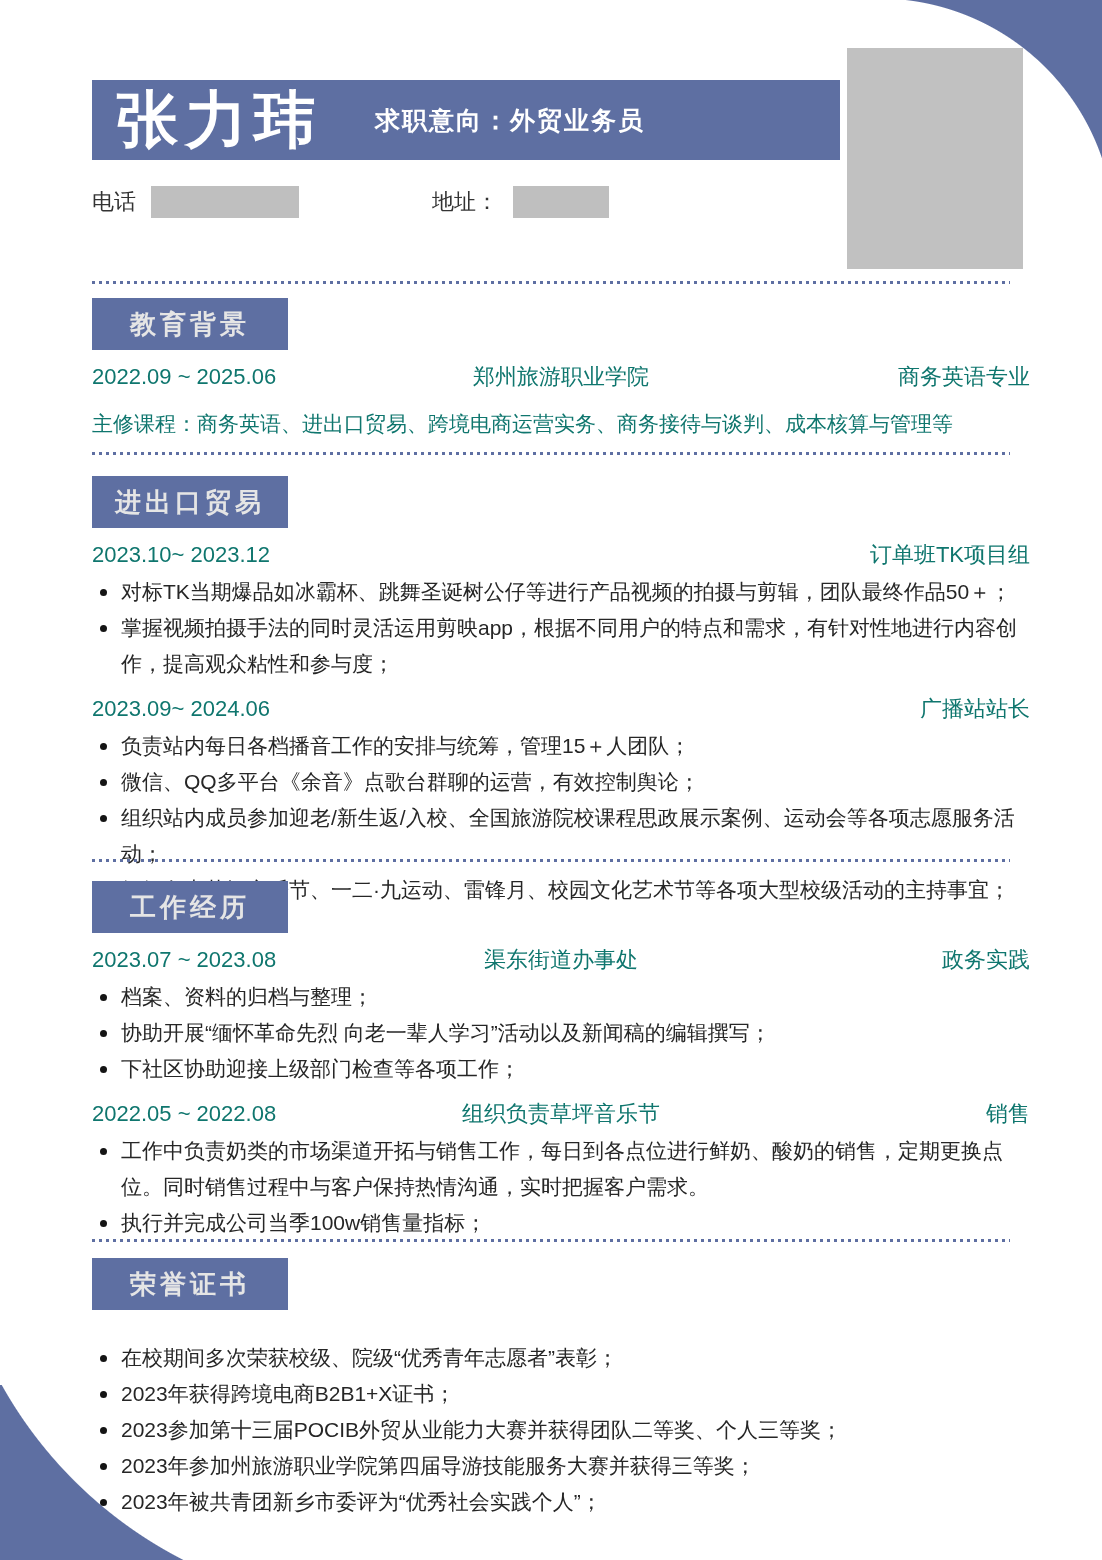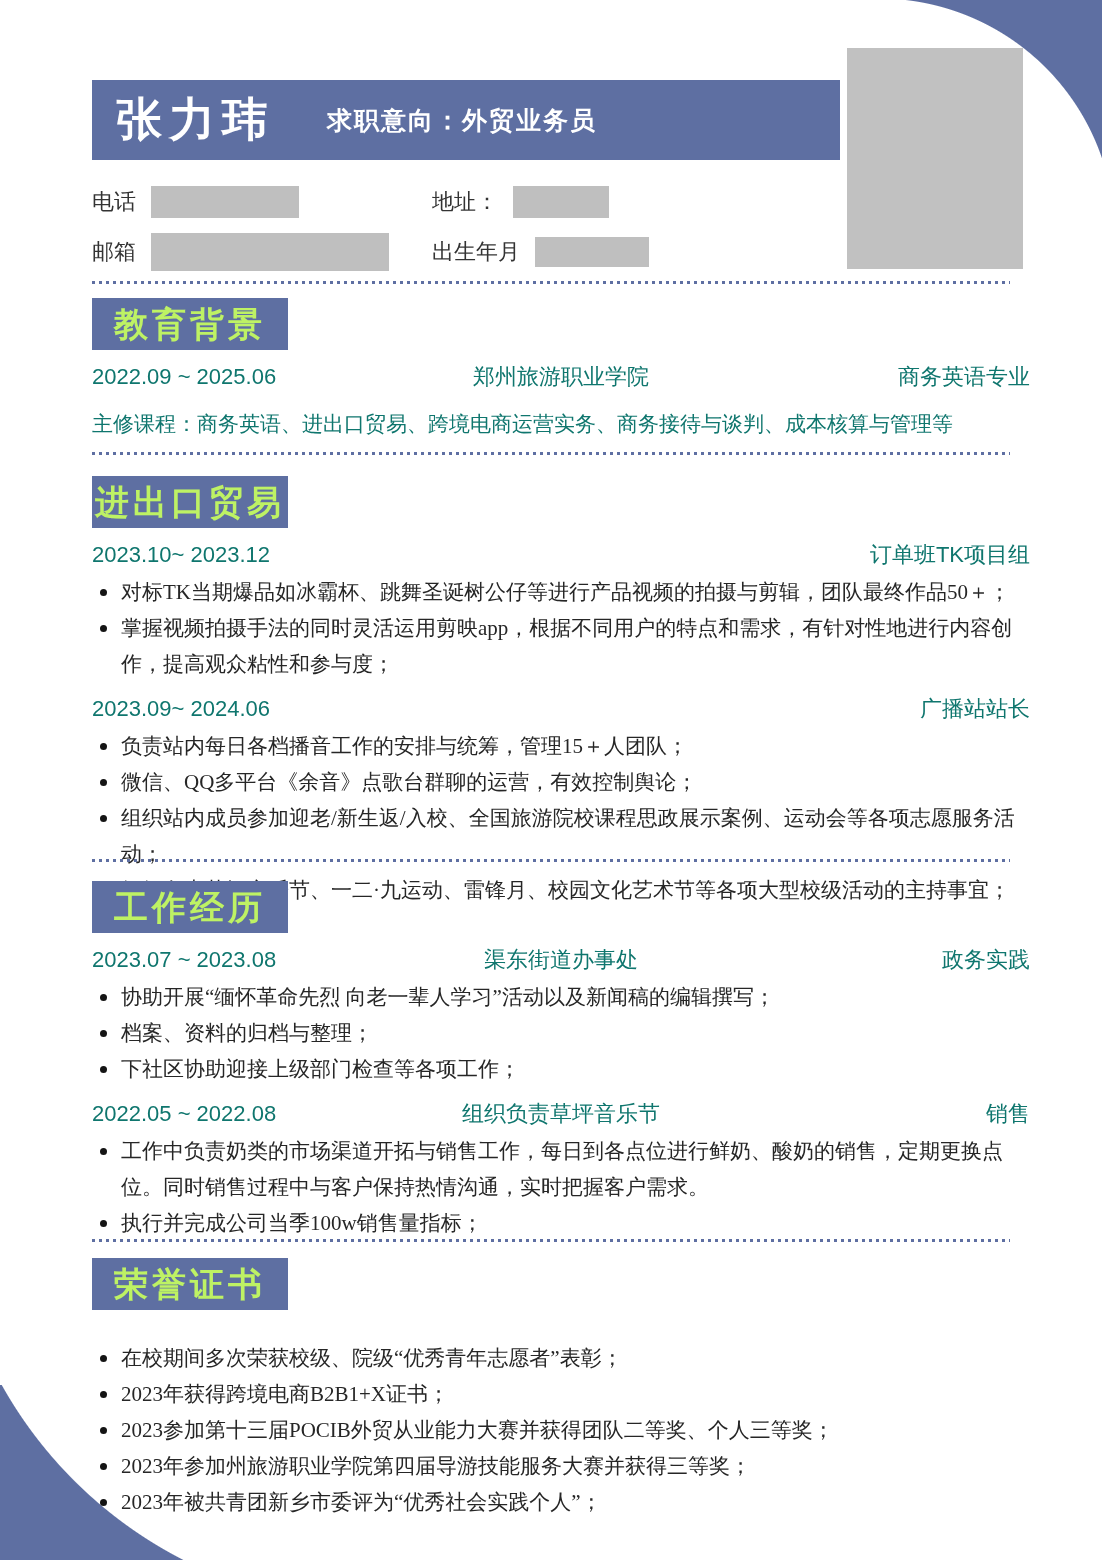--- a/index.html
+++ b/index.html
@@ -8,21 +8,21 @@
 
   
   .corner-tr{position:absolute;top:0;right:0;width:245px;height:240px;z-index:1;
     background:radial-gradient(circle at 22px 234px, rgba(0,0,0,0) 235px, #5e6fa2 236px);}
   .corner-bl{position:absolute;bottom:0;left:0;width:210px;height:175px;z-index:1;
     background:radial-gradient(circle at 381px -212px, rgba(0,0,0,0) 434px, #5e6fa2 435px);}
 
   
   .header-bar{position:absolute;left:92px;top:80px;width:748px;height:80px;background:#5e6fa2;
     display:flex;align-items:center;z-index:2;}
-  .name{color:#ffffff;font-size:46px;font-weight:bold;letter-spacing:7px;margin-left:24px;}
+  .name{color:#ffffff;font-size:62px;font-weight:bold;letter-spacing:7px;margin-left:24px;}
   .intention{color:#ffffff;font-size:25px;font-weight:bold;margin-left:52px;letter-spacing:2px;}
 
   .photo{position:absolute;left:847px;top:48px;width:176px;height:221px;background:#c1c1c1;z-index:2;}
 
   
   .contact{position:absolute;left:92px;top:186px;width:748px;z-index:2;font-size:22px;color:#333;}
   .contact-row{display:flex;align-items:center;}
   .contact-row + .contact-row{margin-top:15px;}
   .c-item{display:flex;align-items:center;}
   .c-item.first{width:340px;}
@@ -34,37 +34,37 @@
   .r-birth{width:114px;height:30px;}
 
   
   .sep{position:absolute;left:92px;width:918px;height:3px;z-index:2;
     background-image:repeating-linear-gradient(90deg,#5e6fa2 0 3px,rgba(0,0,0,0) 3px 7px);}
   .sep1{top:281px;} .sep2{top:452px;} .sep3{top:859px;} .sep4{top:1239px;}
 
   
   .section{position:absolute;left:92px;width:938px;z-index:2;}
   .sec-edu{top:298px;} .sec-campus{top:476px;} .sec-work{top:881px;} .sec-honors{top:1258px;}
-  .title-box{display:inline-block;background:#5e6fa2;color:#bef264;font-size:34px;font-weight:bold;
+  .title-box{display:inline-block;background:#5e6fa2;color:#e5e5e5;font-size:26px;font-weight:bold;
     width:196px;height:52px;line-height:52px;text-align:center;letter-spacing:4px;}
 
   .entry-row{display:flex;align-items:baseline;font-weight:normal;font-size:22px;color:#0f766e;
     margin:12px 0 4px;}
   .entry-row .period{width:300px;}
   .entry-row .org{flex:1;text-align:center;}
   .entry-row .role{width:300px;text-align:right;white-space:nowrap;}
   .entry-row.two .period{flex:1;}
   .entry-row.two .role{width:auto;}
 
   .courses{font-size:21px;color:#0f766e;margin-top:16px;line-height:32px;}
 
   .bullets{margin-top:2px;}
   .bullet{display:flex;font-size:21px;line-height:36px;color:#262626;}
   .bullet .dot{flex:none;width:7px;height:7px;border-radius:50%;background:#141414;margin:15px 14px 0 8px;}
-  .bullet .txt{flex:1;font-family:Liberation Serif, serif;}
+  .bullet .txt{flex:1;}
 </style>
 </head>
 <body>
 
 <div class="page">
 
   <div class="corner-tr"></div>
   <div class="corner-bl"></div>
 
   <div class="header-bar">
@@ -76,30 +76,20 @@
 
   <div class="contact">
     <div class="contact-row">
       <div class="c-item first">
         <span class="c-label">电话</span>
         <span class="redact r-phone"></span>
       </div>
       <div class="c-item">
         <span class="c-label">地址：</span>
         <span class="redact r-addr"></span>
-      </div>
-    </div>
-    <div class="contact-row">
-      <div class="c-item first">
-        <span class="c-label">邮箱</span>
-        <span class="redact r-mail"></span>
-      </div>
-      <div class="c-item">
-        <span class="c-label">出生年月</span>
-        <span class="redact r-birth"></span>
       </div>
     </div>
   </div>
 
   <div class="sep sep1"></div>
 
   <div class="section sec-edu">
     <div class="title-box">教育背景</div>
     <div class="entry-row">
       <span class="period">2022.09 ~ 2025.06</span>
@@ -159,25 +149,25 @@
     <div class="title-box">工作经历</div>
 
     <div class="entry-row">
       <span class="period">2023.07 ~ 2023.08</span>
       <span class="org">渠东街道办事处</span>
       <span class="role">政务实践</span>
     </div>
     <div class="bullets">
       <div class="bullet">
         <span class="dot"></span>
+        <span class="txt">档案、资料的归档与整理；</span>
+      </div>
+      <div class="bullet">
+        <span class="dot"></span>
         <span class="txt">协助开展“缅怀革命先烈 向老一辈人学习”活动以及新闻稿的编辑撰写；</span>
-      </div>
-      <div class="bullet">
-        <span class="dot"></span>
-        <span class="txt">档案、资料的归档与整理；</span>
       </div>
       <div class="bullet">
         <span class="dot"></span>
         <span class="txt">下社区协助迎接上级部门检查等各项工作；</span>
       </div>
     </div>
 
     <div class="entry-row">
       <span class="period">2022.05 ~ 2022.08</span>
       <span class="org">组织负责草坪音乐节</span>

